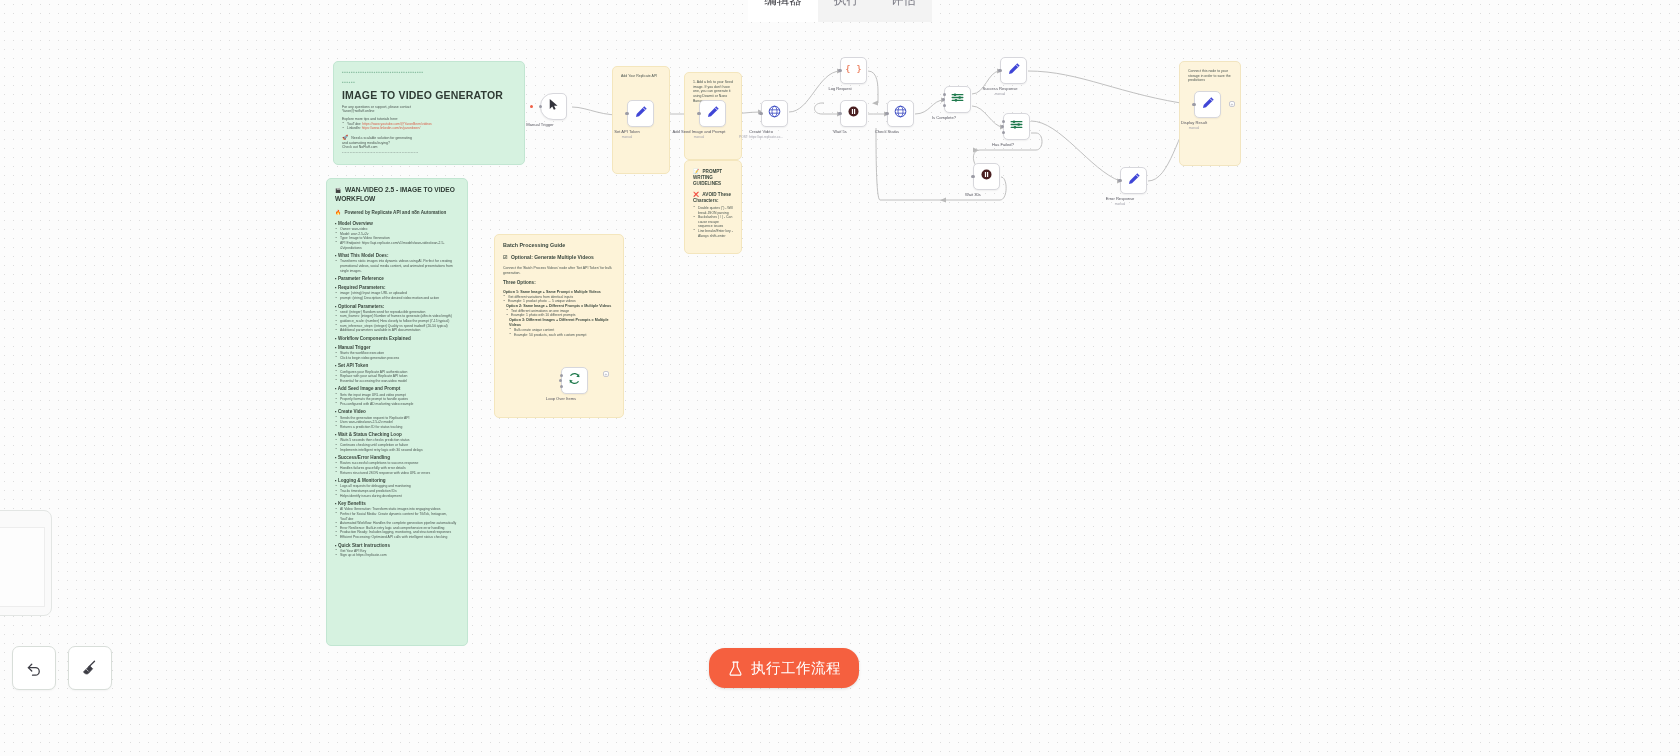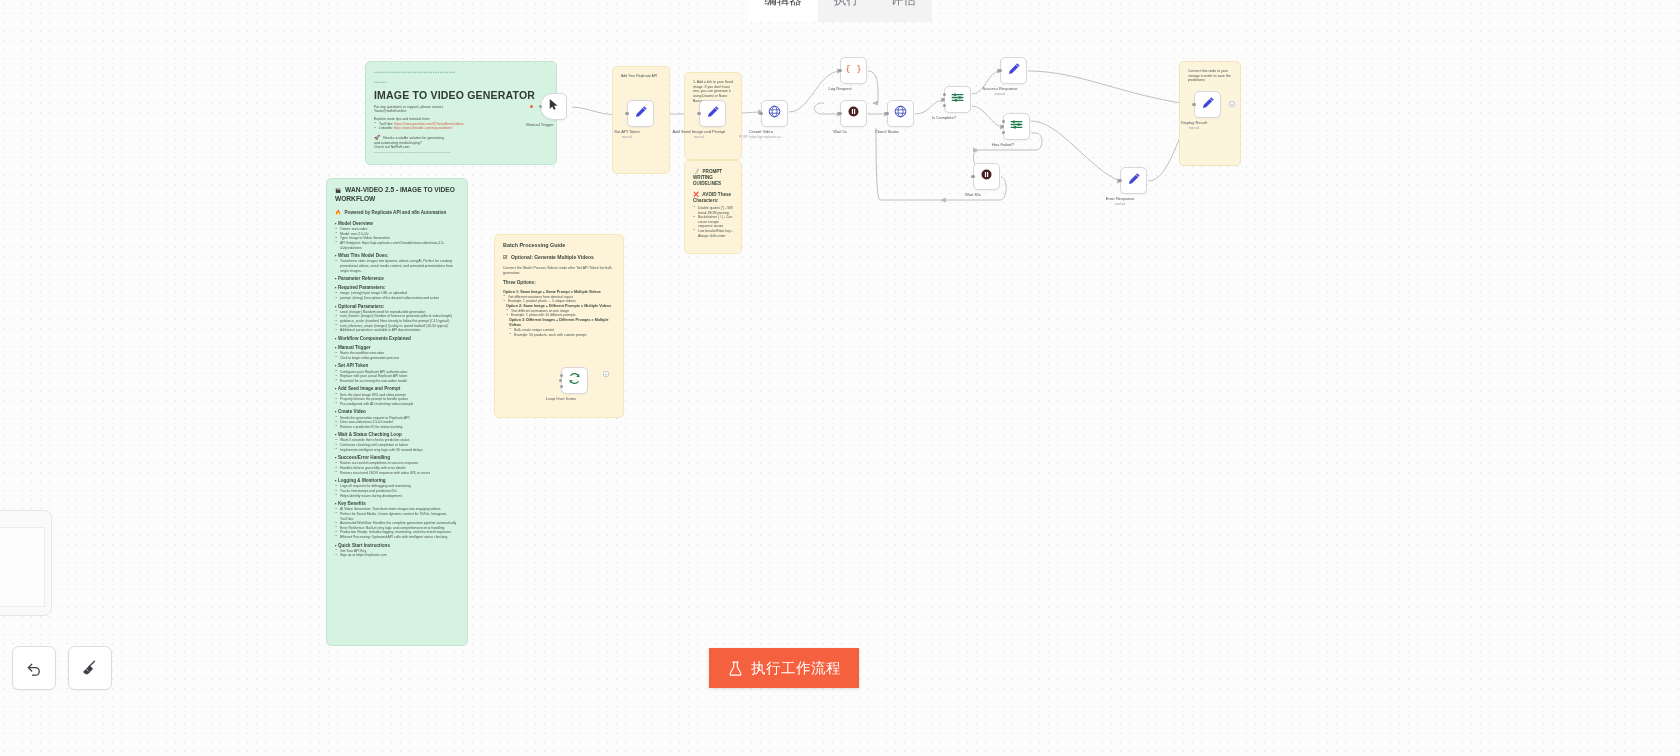--- a/index.html
+++ b/index.html
@@ -117,21 +117,21 @@
     background: #fafafa; border: 1px solid #e3e6e4; border-radius: 8px;
   }
   .panel-ghost-inner {
     position: absolute; left: 6px; top: 16px; right: 6px; bottom: 8px;
     background: #fdfdfd; border: 1px solid #ededed;
   }
 
   
   #runbtn {
     position: absolute; left: 709px; top: 648px; width: 150px; height: 40px;
-    background: #f5603f; border-radius: 0; color: #fff;
+    background: #f5603f; border-radius: 16px; color: #fff;
     display: flex; align-items: center; justify-content: center; gap: 7px;
     font-size: 14.5px; letter-spacing: .5px;
     box-shadow: 0 1px 3px rgba(0,0,0,.12);
   }
 </style>
 </head>
 <body>
 
 <div id="app">
 
@@ -164,21 +164,21 @@
     <polygon points="1117,178.5 1123,181 1117,183.5"></polygon>
     <path d="M1031,133 L1036,133 C1044,133 1044,150 1036,150 L980,150 C972,150 972,160 976,166"></path>
     <polygon points="973,147.5 979,150.3 973,152.5"></polygon>
     <path d="M1001,177 C1008,177 1008,200 1000,200 L880,200 C876,200 876,150 876,128"></path>
     <polygon points="946,197.5 940,200.3 946,202.5"></polygon>
     <path d="M1148,181 C1170,181 1178,130 1194,112"></path>
     <path d="M558,381 C552,381 548,371 554,371 L561,371"></path>
     <path d="M589,374 C596,374 600,374 604,374"></path>
   </svg>
 
-  <div class="sticky green" style="left:333px; top:61px; width:192px; height:104px;margin-left:32px;">
+  <div class="sticky green" style="left:333px; top:61px; width:192px; height:104px;">
     <div class="dashrow">▪▪▪▪▪▪▪▪▪▪▪▪▪▪▪▪▪▪▪▪▪▪▪▪▪▪▪▪▪▪▪▪▪▪▪▪</div>
     <div class="gap3"></div>
     <div class="dashrow">▪▪▪▪▪▪</div>
     <div class="gap2"></div>
     <div class="st-h1">IMAGE TO VIDEO GENERATOR</div>
     <div class="gap3"></div>
     <div class="st-p">For any questions or support, please contact</div>
     <div class="st-p">Yaron@nofluff.online</div>
     <div class="gap3"></div>
     <div class="st-p">Explore more tips and tutorials here:</div>

